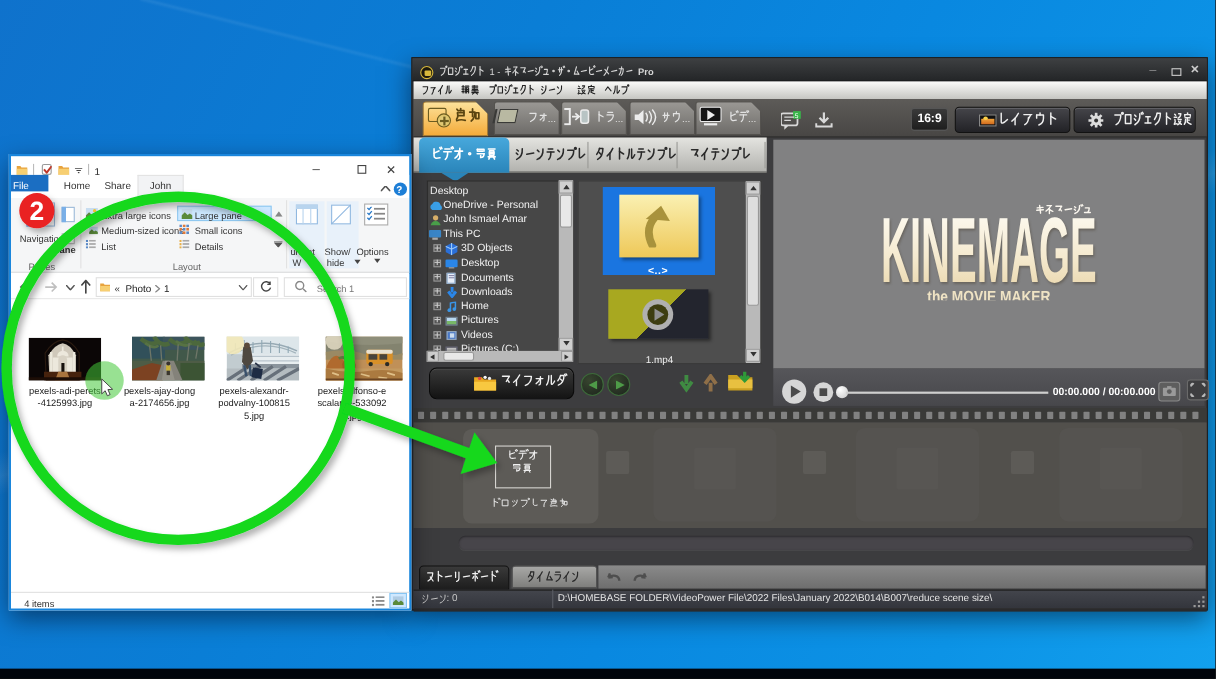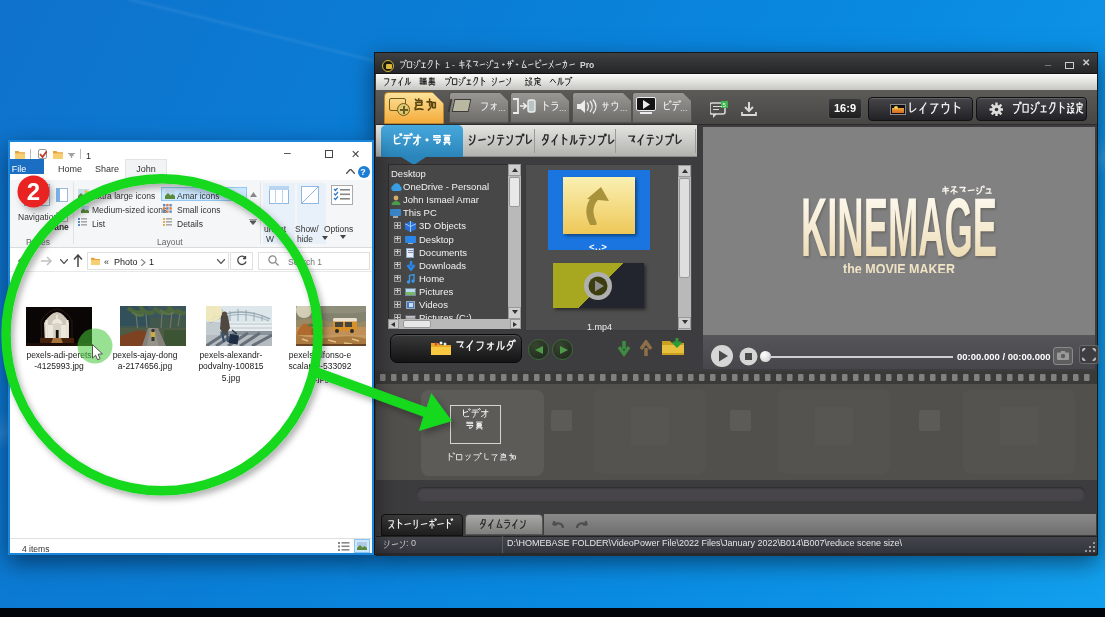--- a/index.html
+++ b/index.html
@@ -907,21 +907,21 @@
       <rect width="11" height="10" fill="#c8ddf0"></rect>
       <path d="M0,7 l3,-3 3,3 2,-2 3,3 v2 h-11z" fill="#5a8a3a"></path>
       <circle cx="8" cy="2.5" r="1.5" fill="#f0c030"></circle>
     </svg>
 <div class="t" style="left:82px;top:49px;font-size:8.5px;color:#333;font-weight:normal;">Extra large icons</div>
 <div class="abs" style="left:151px;top:45px;width:86px;height:14px;background:#cce8ff;border:1px solid #90c8f0"></div>
 <svg class="abs" style="left:155px;top:48px" width="10" height="9">
       <rect width="10" height="9" fill="#c8ddf0"></rect>
       <path d="M0,6 l3,-3 2.5,2.5 2,-1.5 2.5,2 v3 h-10z" fill="#5a8a3a"></path>
     </svg>
-<div class="t" style="left:167px;top:49px;font-size:8.5px;color:#333;font-weight:normal;">Amar icons</div>
+<div class="t" style="left:167px;top:49px;font-size:8.5px;color:#333;font-weight:normal;">Large pane</div>
 <svg class="abs" style="left:71px;top:64px" width="8" height="7">
       <rect width="8" height="7" fill="#c8ddf0"></rect>
       <path d="M0,5 l2.5,-2.5 2,2 1.5,-1 2,1.5 v2 h-8z" fill="#5a8a3a"></path>
     </svg>
 <div class="t" style="left:82px;top:63px;font-size:8.5px;color:#333;font-weight:normal;">Medium-sized icons</div>
 <svg class="abs" style="left:153px;top:62px" width="9" height="9">
       <rect x="0.0" y="0.0" width="2.4" height="2.4" fill="#5a8ac8"></rect>
       <rect x="3.2" y="0.0" width="2.4" height="2.4" fill="#e07a3a"></rect>
       <rect x="6.4" y="0.0" width="2.4" height="2.4" fill="#5a8ac8"></rect>
       <rect x="0.0" y="3.2" width="2.4" height="2.4" fill="#e07a3a"></rect>

